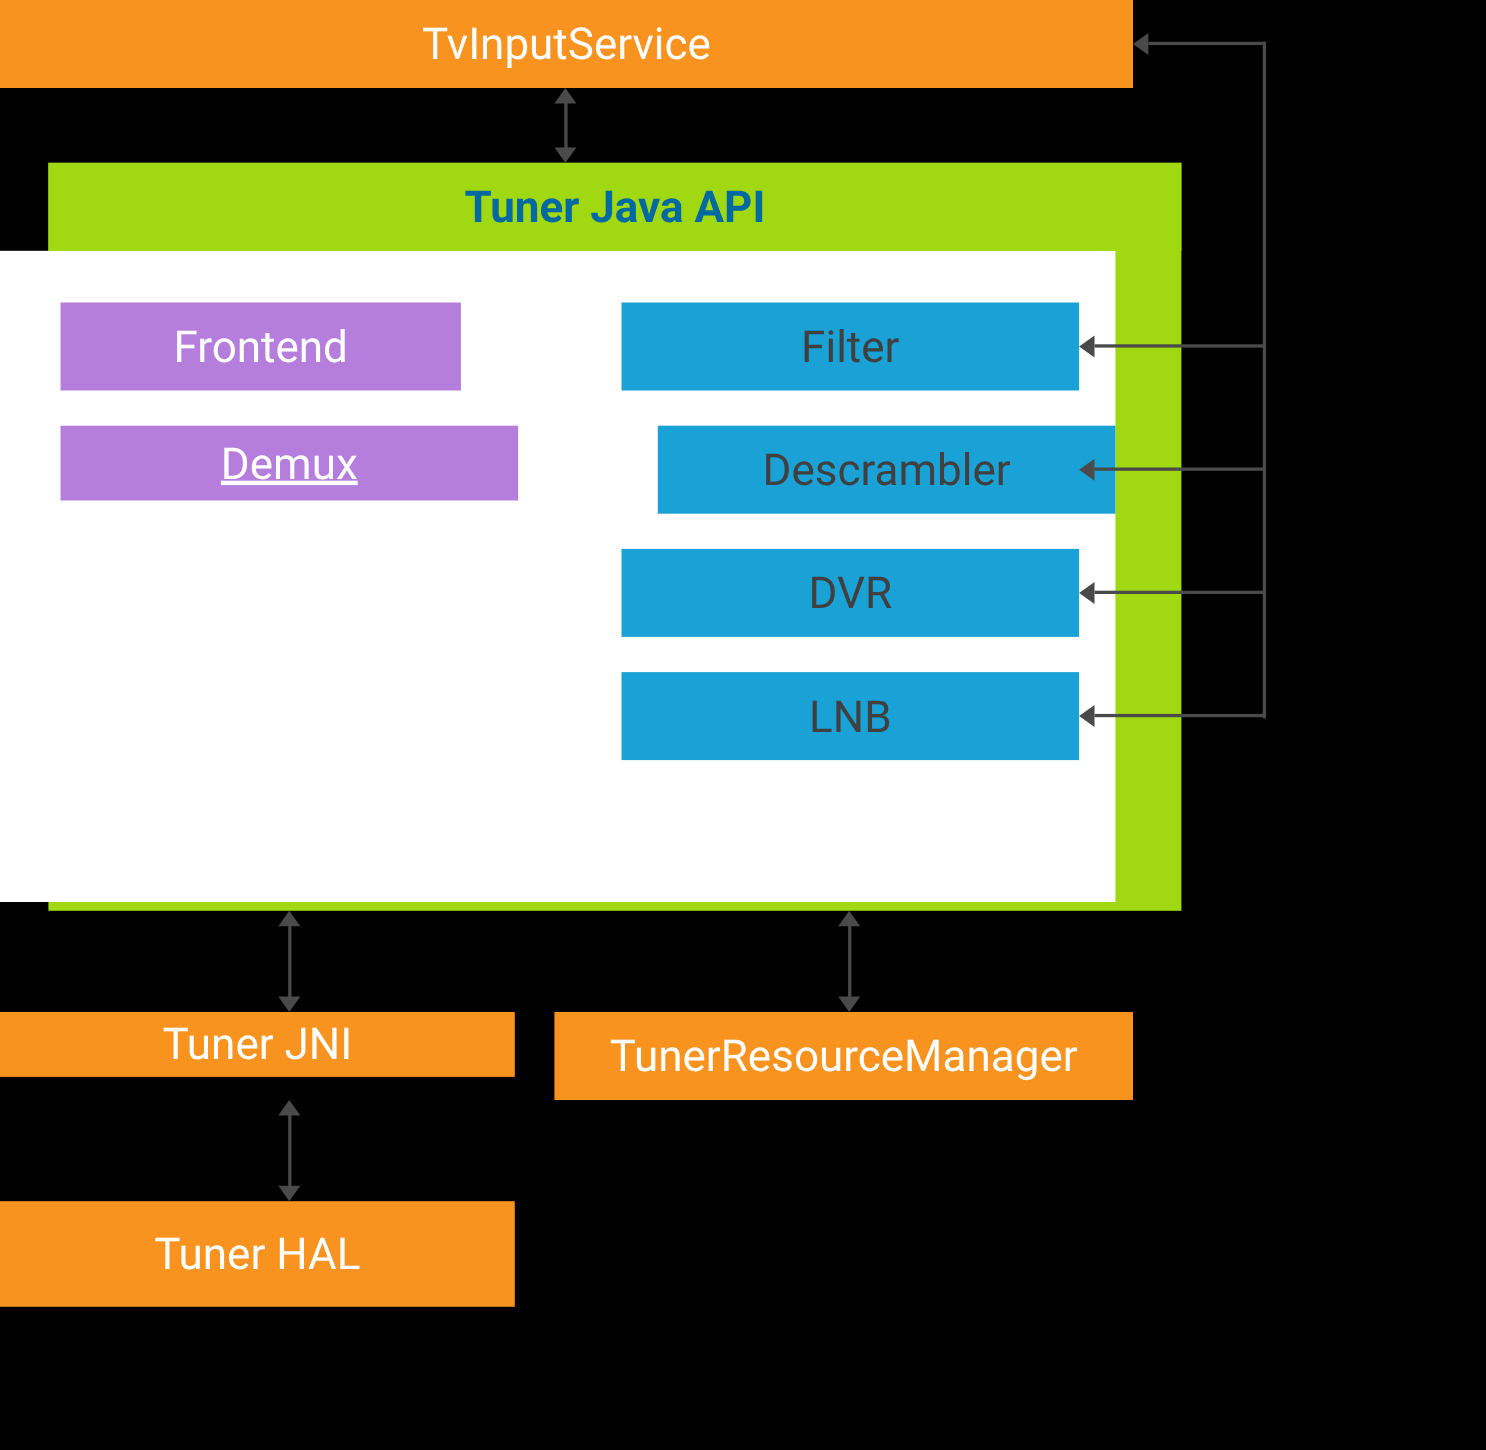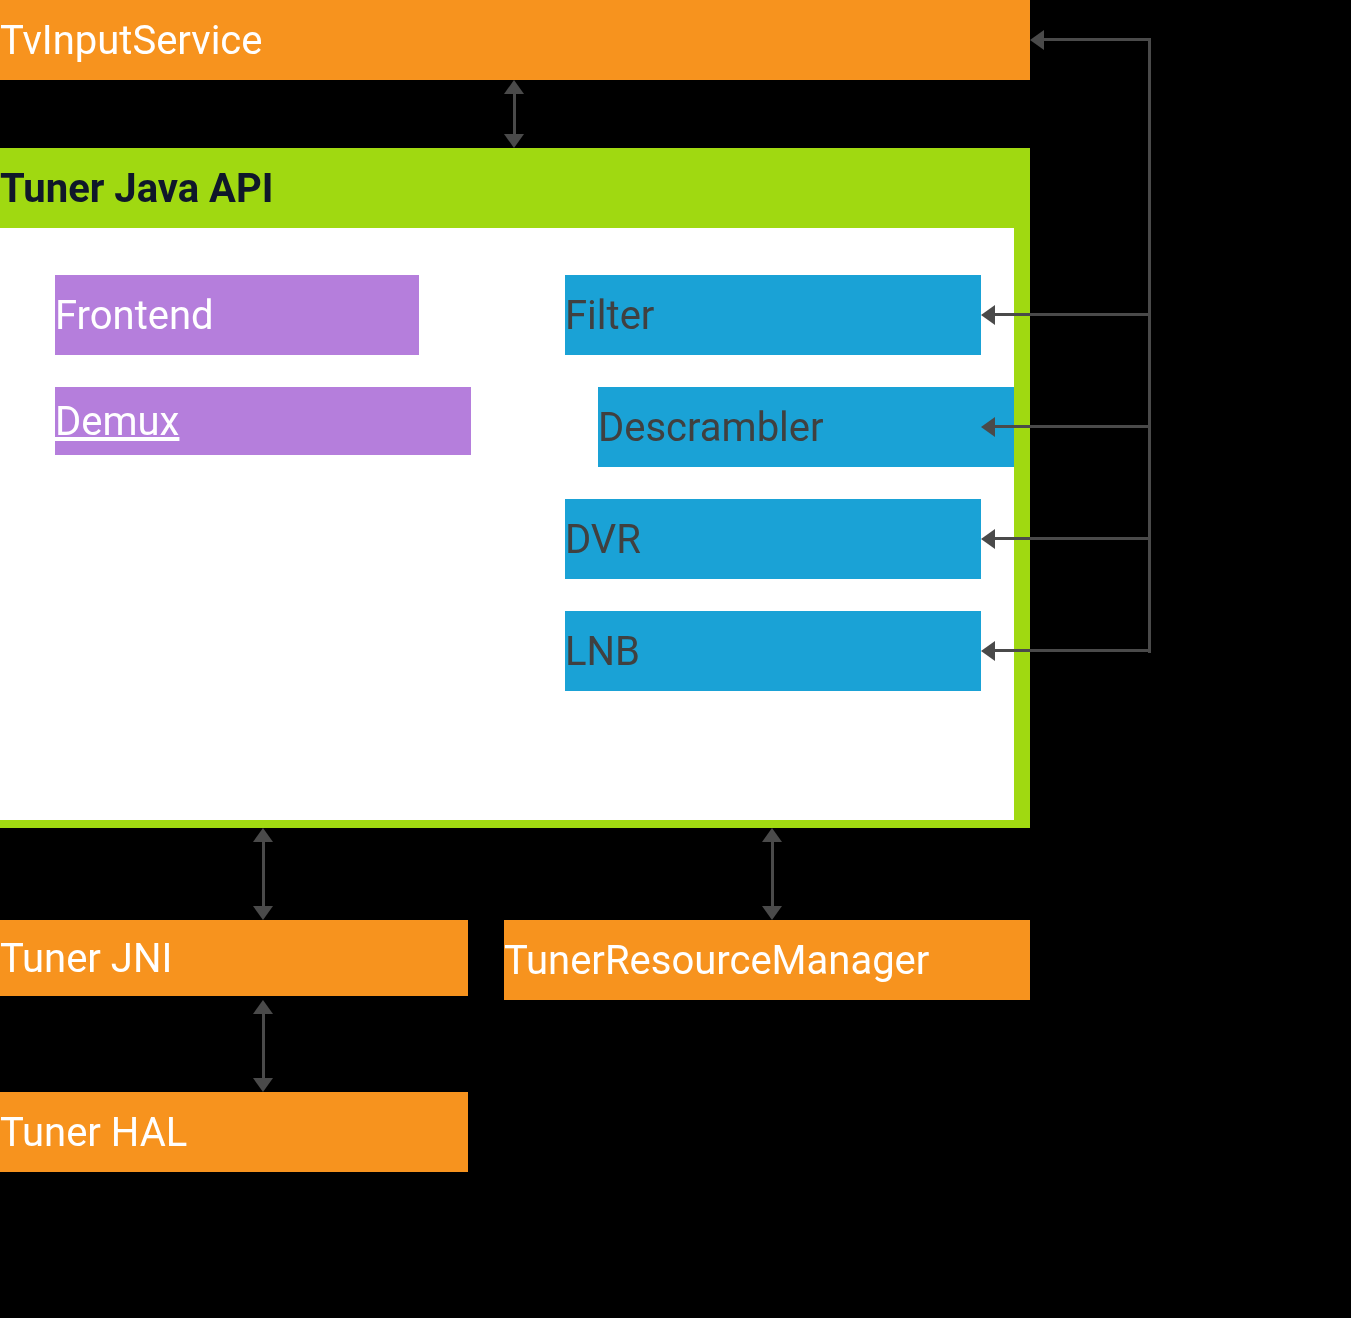--- a/index.html
+++ b/index.html
@@ -11,29 +11,31 @@
       background: #000;
       font-family: -apple-system, BlinkMacSystemFont, "Segoe UI", Roboto, sans-serif;
       width: 1351px;
       height: 1318px;
       position: relative;
     }
     .box {
       position: absolute;
       display: flex;
       align-items: center;
+      justify-content: center;
       font-size: 40px;
     }
     .orange {
       background: #F7931E;
       color: #fff;
     }
     .lime {
       background: #A0D911;
-      color: #0f172a;
+      color: #0369a1;
+      margin-left: 44px;
     }
     .purple {
       background: #B57EDC;
       color: #fff;
     }
     .blue {
       background: #1AA2D6;
       color: #404040;
     }
     .bold {
@@ -106,33 +108,33 @@
       left: 565px;
       top: 611px;
       width: 416px;
       height: 80px;
     }
     
     #tuner-jni {
       left: 0;
       top: 920px;
       width: 468px;
-      height: 76px;
+      height: 59px;
     }
     #trm {
       left: 504px;
       top: 920px;
       width: 526px;
       height: 80px;
     }
     #tuner-hal {
       left: 0;
       top: 1092px;
       width: 468px;
-      height: 80px;
+      height: 96px;
     }
     
     
     .arrow {
       position: absolute;
     }
     .v-line {
       width: 3px;
       background: #4a4a4a;
     }

